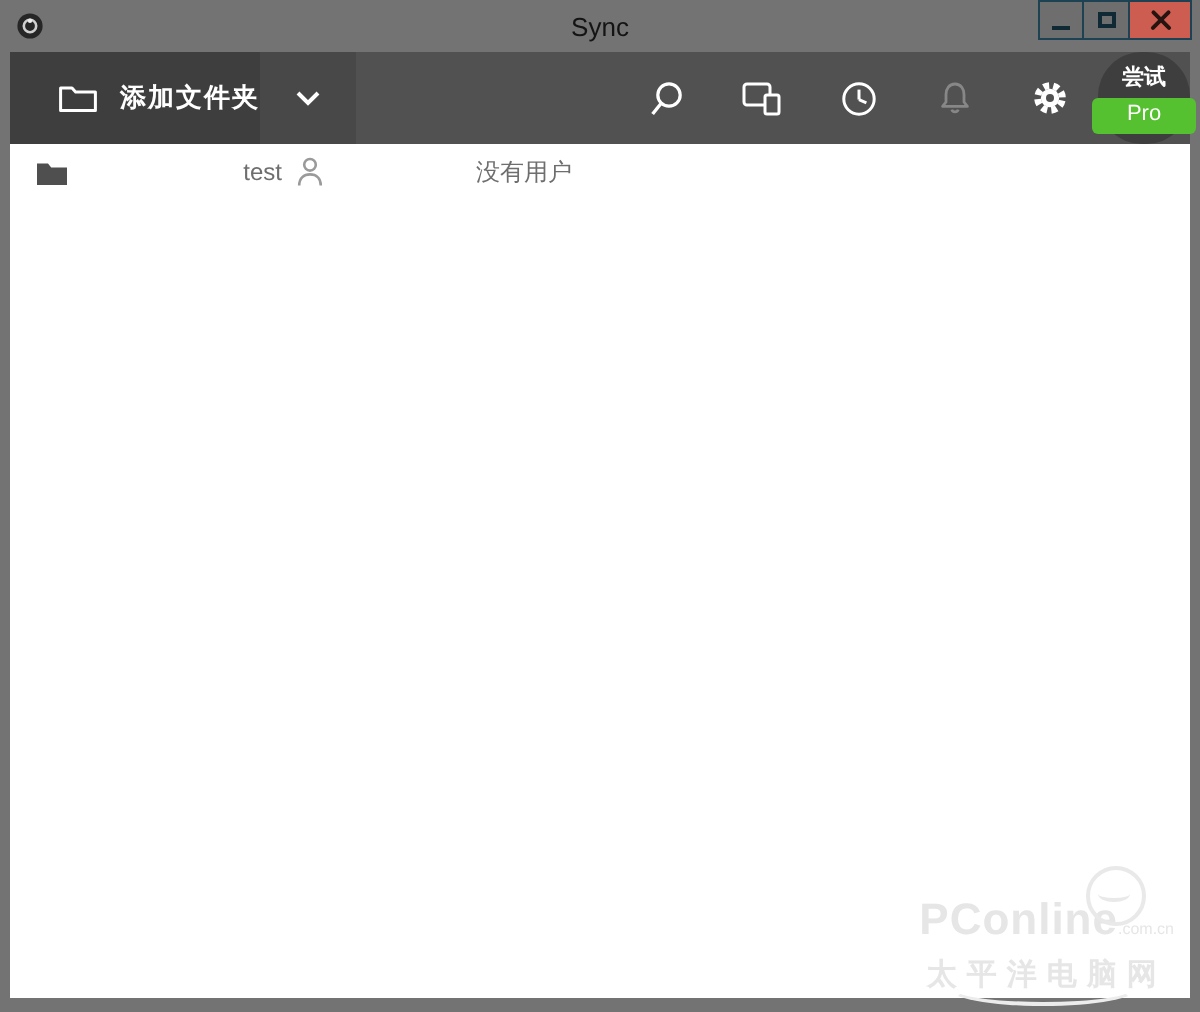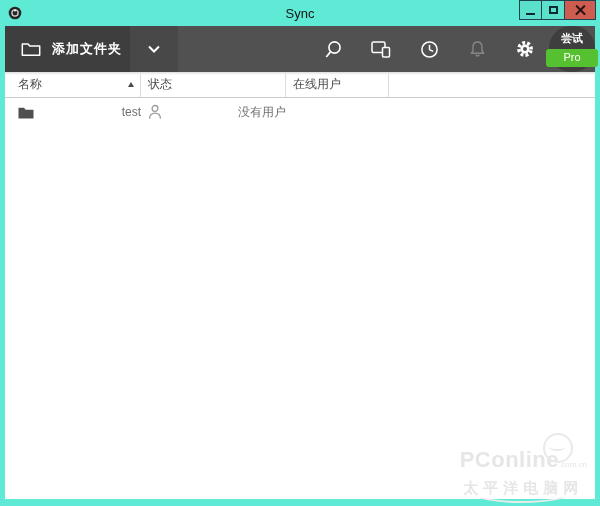--- a/index.html
+++ b/index.html
@@ -44,21 +44,21 @@
   .glyph-close::after{transform:rotate(-45deg);}
   
   .content{
     background:#fff;height:100%;box-sizing:border-box;
     display:flex;flex-direction:column;position:relative;
   }
   
   .toolbar{height:46px;background:#515151;display:flex;align-items:stretch;flex:none;}
   .btn-add-folder{
     width:125px;background:#3e3e3e;display:flex;align-items:center;
-    padding-left:16px;box-sizing:border-box;cursor:pointer;
+    padding-left:16px;box-sizing:border-box;cursor:pointer;justify-content:flex-end;
   }
   .btn-add-folder .lbl{color:#fff;font-size:13px;font-weight:bold;margin-left:11px;letter-spacing:1px;}
   .btn-chevron{width:48px;background:#484848;display:flex;align-items:center;justify-content:center;cursor:pointer;}
   .toolbar-spacer{flex:1;}
   .tb-icon-btn{width:48px;display:flex;align-items:center;justify-content:center;cursor:pointer;}
   .pro-section{
     width:46px;background:#3e3e3e;display:flex;flex-direction:column;
     align-items:center;justify-content:center;gap:3px;cursor:pointer;border-radius:22px;
   }
   .try-label{color:#fff;font-size:11px;font-weight:bold;}
@@ -107,21 +107,21 @@
   }
   .wm-sub{font-size:15px;font-weight:bold;letter-spacing:5px;margin-top:9px;position:relative;}
   .wm-sub::after{
     content:"";position:absolute;left:14px;right:18px;bottom:-8px;height:14px;
     border:2px solid transparent;border-bottom-color:#ececec;border-radius:50%;
   }
 </style>
 </head>
 <body>
 
-<div class="window" style="background: #5eead4;">
+<div class="window" style="background: #737373;">
 
   <div class="titlebar">
     <span class="app-logo">
       <svg width="14" height="14" viewBox="0 0 14 14">
         <circle cx="7" cy="7" r="6.3" fill="#262626"></circle>
         <circle cx="7" cy="7" r="3.1" fill="none" stroke="#cfcfcf" stroke-width="1.3"></circle>
         <circle cx="7" cy="4.4" r="1.1" fill="#ededed"></circle>
       </svg>
     </span>
     <div class="titlebar-title">Sync</div>
@@ -200,34 +200,20 @@
           </svg>
         </span>
       </div>
 
       <div class="pro-section">
         <span class="try-label">尝试</span>
         <span class="pro-badge" style="background: rgb(85, 192, 48);">Pro</span>
       </div>
     </div>
 
-    <div class="table-header">
-      <div class="hcell col-name bordered">
-        <span>名称</span>
-        <span class="hspacer"></span>
-        <span class="sort-asc"></span>
-      </div>
-      <div class="hcell col-status bordered">
-        <span>状态</span>
-      </div>
-      <div class="hcell col-online bordered">
-        <span>在线用户</span>
-      </div>
-      <div class="hcell col-rest"></div>
-    </div>
 
     <div class="table-row">
       <div class="rcell col-name">
         <span class="row-icon">
           <svg width="16" height="13" viewBox="0 0 16 13">
             <path d="M0.5 1.8 L6 1.8 L7.6 3.8 L15.5 3.8 L15.5 12.5 L0.5 12.5 Z" fill="#4f4f4f"></path>
           </svg>
         </span>
         <span>test</span>
       </div>

